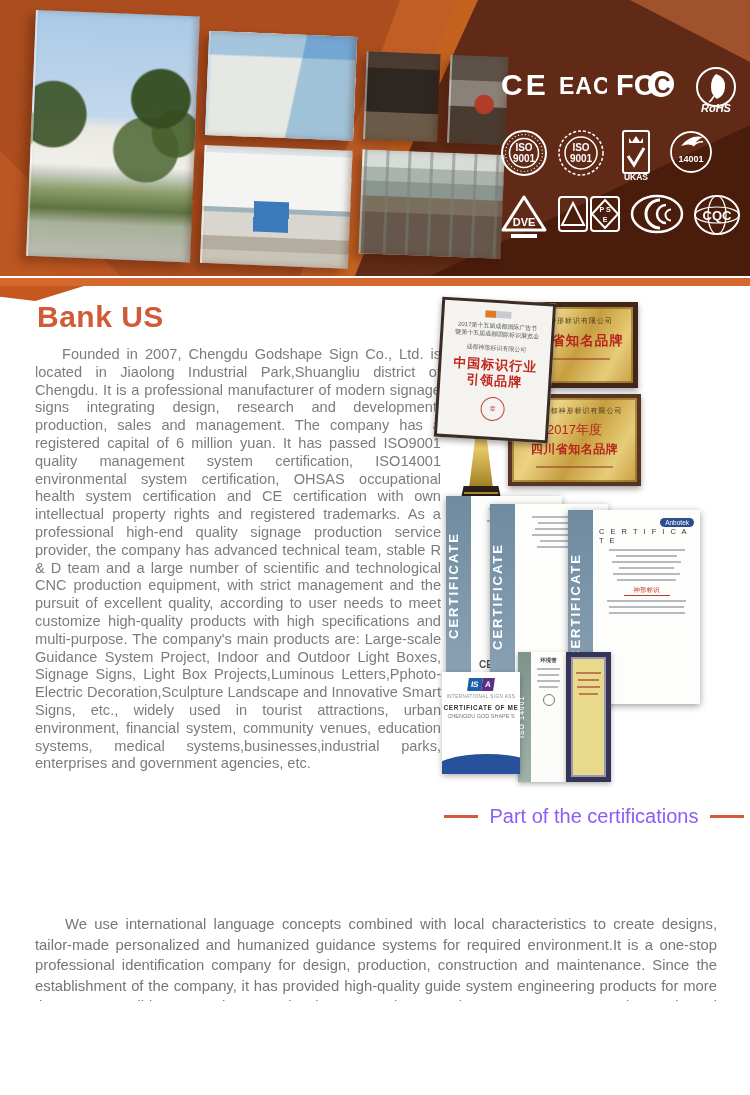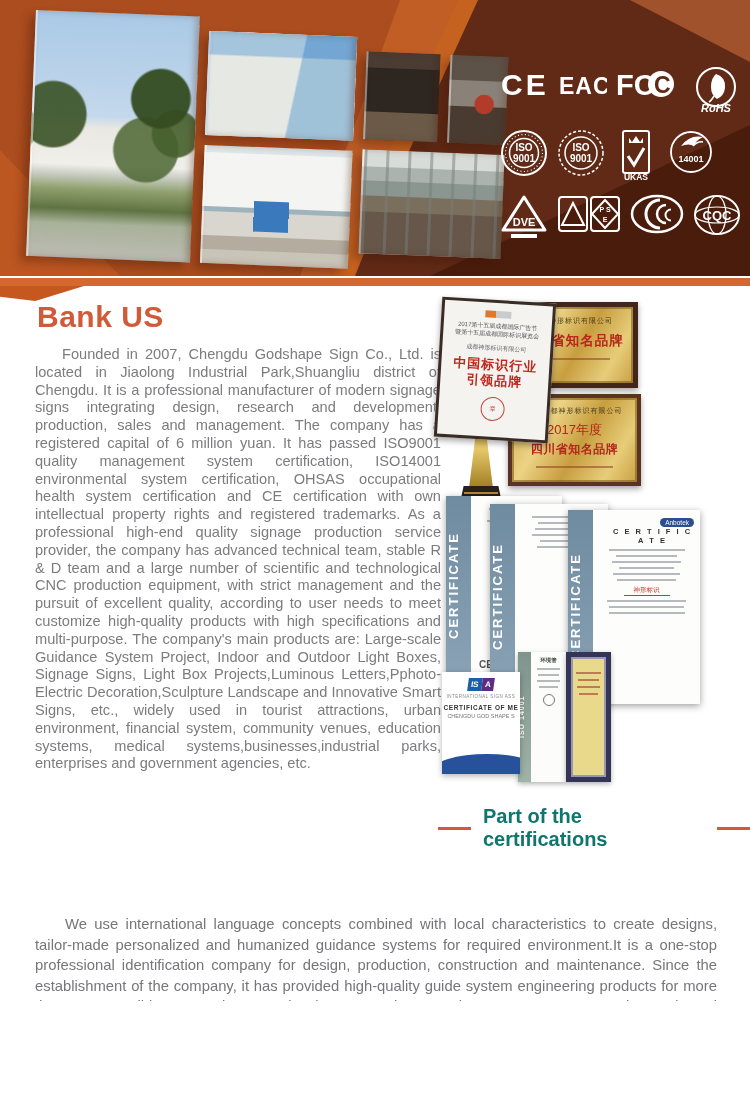--- a/index.html
+++ b/index.html
@@ -106,21 +106,21 @@
   .doc .band{flex:none;width:25px;background:linear-gradient(180deg,#8aa2b5,#6f8ba0);
              color:#fff;font-weight:bold;font-size:13px;letter-spacing:2px;
              writing-mode:vertical-rl;transform:rotate(180deg);text-align:center;padding:6px 0;}
   .doc .body{flex:1;padding:8px 6px;position:relative;}
   .doc1{left:8px;top:196px;width:116px;height:180px;z-index:1;}
   .doc2{left:52px;top:204px;width:118px;height:186px;z-index:2;}
   .doc3{left:130px;top:210px;width:132px;height:194px;z-index:3;}
   .ln{height:2px;background:#b6b9bd;margin:4px auto;}
   .doc-ce{position:absolute;left:8px;bottom:6px;font-size:10px;font-weight:bold;color:#555;}
   .anbotek{float:right;background:#2b4f8e;color:#fff;font-size:6.5px;padding:1px 5px;border-radius:6px;}
-  .doc3-title{clear:both;font-size:7.5px;font-weight:bold;color:#333;letter-spacing:2px;text-align:center;margin-top:6px;margin-left:12px;}
+  .doc3-title{clear:both;font-size:7.5px;font-weight:normal;color:#333;letter-spacing:2px;margin-top:6px;}
   .redmark{font-size:6.5px;color:#c0392b;text-align:center;margin-top:5px;border-bottom:1px solid #c0392b;width:46px;margin-left:auto;margin-right:auto;}
 
   .cert-isa{position:absolute;left:4px;top:372px;width:78px;height:102px;background:#fff;z-index:6;
             box-shadow:0 2px 6px rgba(0,0,0,.3);text-align:center;padding-top:6px;overflow:hidden;}
   .isa-logo{display:flex;justify-content:center;gap:1px;margin-bottom:3px;}
   .isa-b{background:#1d5fa6;color:#fff;font-size:8px;font-weight:bold;padding:2px 3px;transform:skewX(-8deg);}
   .isa-p{background:#5c2d82;color:#fff;font-size:8px;font-weight:bold;padding:2px 3px;transform:skewX(-8deg);}
   .isa-cap{font-size:4.5px;color:#888;letter-spacing:.5px;}
   .isa-t{font-size:6.5px;font-weight:bold;color:#333;letter-spacing:.6px;margin-top:5px;}
   .isa-co{font-size:5.5px;color:#777;margin-top:2px;}
@@ -151,21 +151,21 @@
   .qr{position:absolute;right:13px;top:6px;width:13px;height:13px;
       background:repeating-linear-gradient(0deg,#222 0 2px,transparent 2px 4px),
                  repeating-linear-gradient(90deg,#222 0 2px,#eee 2px 4px);}
   .oh-t{font-size:7.5px;font-weight:bold;color:#222;margin-top:5px;letter-spacing:.3px;}
   .oh-seal{position:absolute;right:18px;bottom:10px;width:20px;height:20px;border:1.5px solid #c23b2e;
            border-radius:50%;color:#c23b2e;font-size:9px;line-height:18px;text-align:center;}
 
   .cert-label{position:absolute;left:0;top:505px;width:100%;display:flex;align-items:center;
               justify-content:center;gap:12px;}
   .cert-label .dash{width:34px;height:3px;background:#d15a38;}
-  .cert-label .txt{font-size:20px;font-weight:bold;color:#0f766e;}
+  .cert-label .txt{font-size:20px;font-weight:normal;color:#8b5cf6;}
 
   
   .intro{position:absolute;left:35px;top:914px;width:682px;}
   .intro p{margin:0;font-size:14.8px;line-height:20.6px;color:#76767a;text-align:justify;text-indent:30px;}
 </style>
 </head>
 <body>
 
 <div class="page">
 

